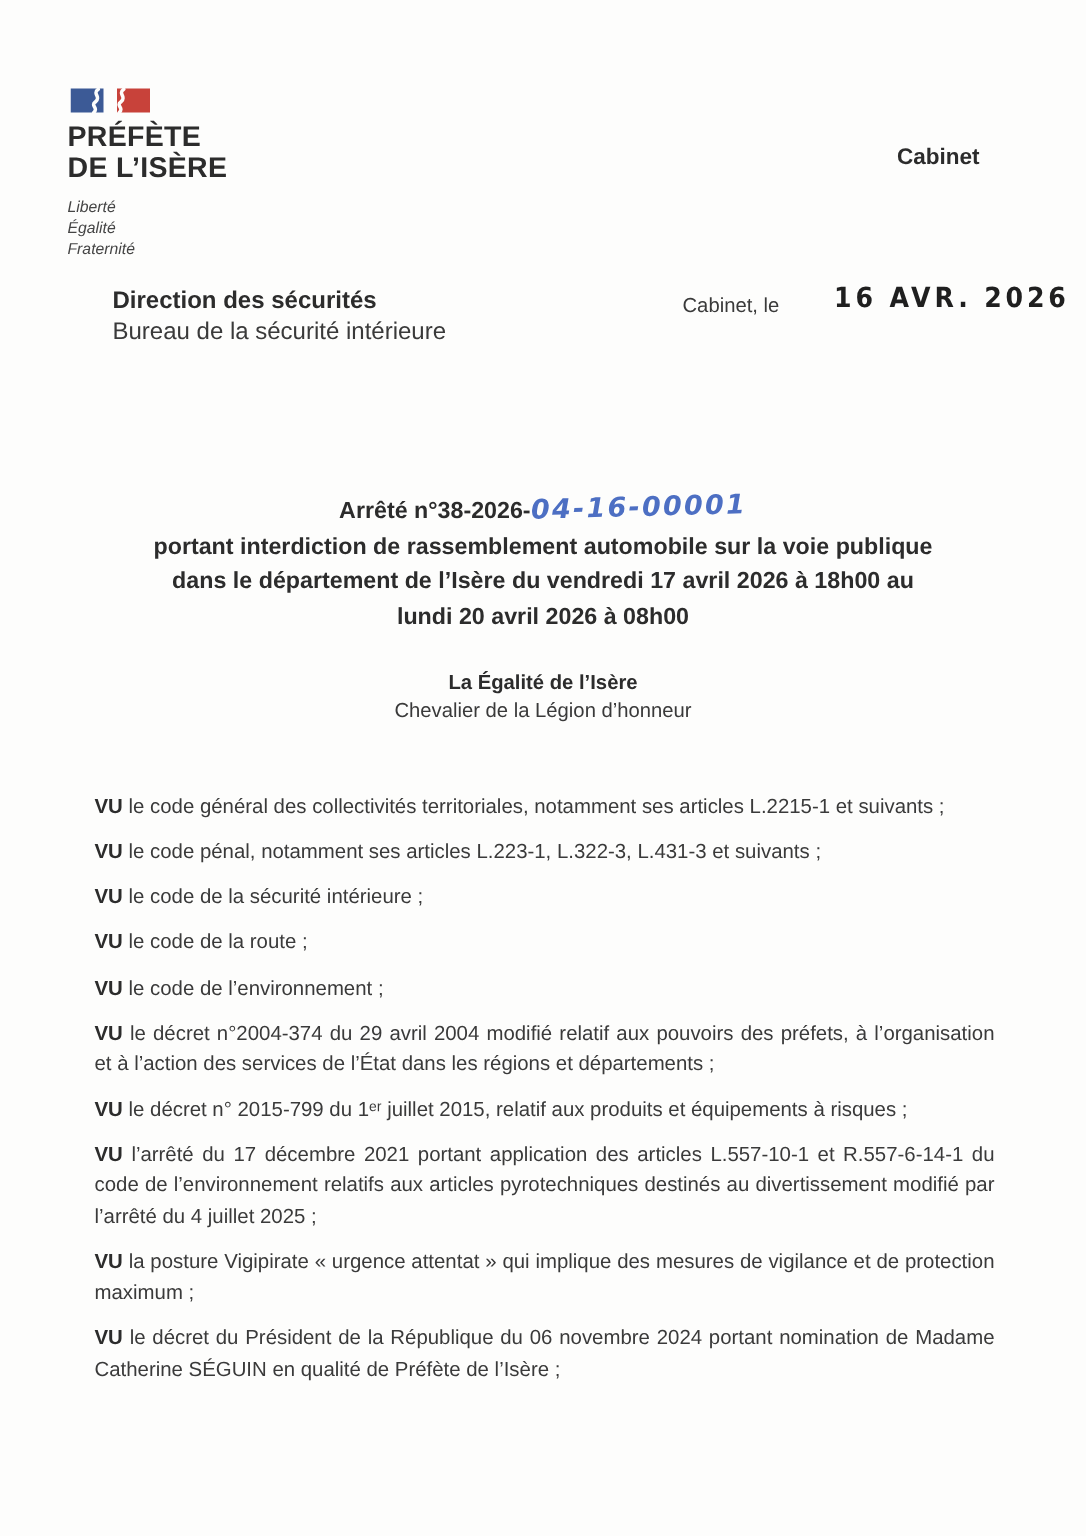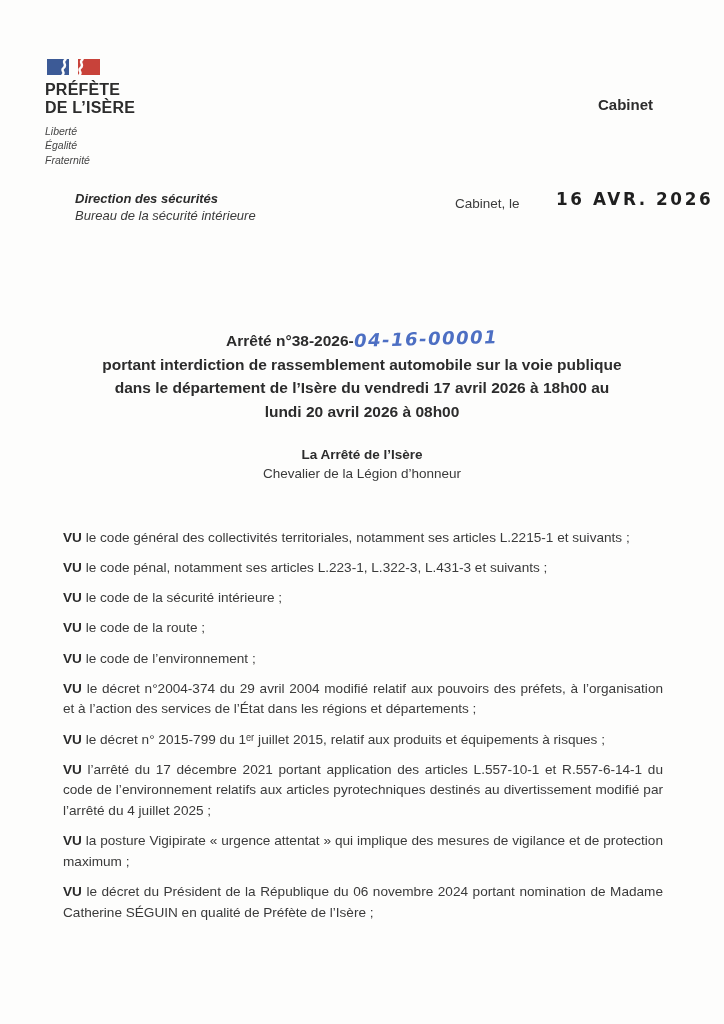--- a/index.html
+++ b/index.html
@@ -17,35 +17,35 @@
     margin:0 auto;
     background:#fdfdfc;
     color:var(--ink);
     overflow:hidden;
     box-shadow:0 0 4px rgba(0,0,0,.25);
   }
   
   .logo{position:absolute;left:45px;top:58px;}
   .flag{display:block;margin-left:2px;margin-bottom:4px;}
   .logo-name{
-    font-weight:bold;font-size:16px;line-height:1.13;
+    font-weight:bold;font-size:19px;line-height:1.13;
     color:var(--ink-bold);letter-spacing:.2px;
   }
   .motto{
     margin-top:7px;
     font-family:Liberation Sans, sans-serif;
     font-style:italic;font-size:10.5px;line-height:1.35;
     color:#454545;
   }
   
   .cabinet{
     position:absolute;left:598px;top:96px;
     font-weight:bold;font-size:15px;color:var(--ink-bold);
   }
-  .direction{position:absolute;left:75px;top:190px;font-size:13px;line-height:1.33;font-style:italic;}
+  .direction{position:absolute;left:75px;top:190px;font-size:16px;line-height:1.33;}
   .direction .l1{font-weight:bold;color:var(--ink-bold);}
   .place{position:absolute;left:455px;top:196px;font-size:13.5px;}
   .date-stamp{
     position:absolute;left:556px;top:188px;
     font-family:"DejaVu Sans",sans-serif;
     font-weight:bold;font-size:16.5px;letter-spacing:2.5px;
     color:var(--stamp);
     transform:scale(1.02,1.12);transform-origin:left top;
     white-space:nowrap;
   }
@@ -109,21 +109,21 @@
   <div class="date-stamp">16 AVR. 2026</div>
 
   <div class="title-block">
     <div><span>Arrêté n°38-2026-</span><span class="hand">04-16-00001</span></div>
     <div>portant interdiction de rassemblement automobile sur la voie publique</div>
     <div>dans le département de l’Isère du vendredi 17 avril 2026 à 18h00 au</div>
     <div>lundi 20 avril 2026 à 08h00</div>
   </div>
 
   <div class="authority">
-    <div class="l1">La Arrêté de l’Isère</div>
+    <div class="l1">La Égalité de l’Isère</div>
     <div>Chevalier de la Légion d’honneur</div>
   </div>
 
   <div class="vu-list">
       <p class="vu-para"><b>VU</b>&nbsp;le code général des collectivités territoriales, notamment ses articles L.2215-1 et suivants ;</p>
       <p class="vu-para"><b>VU</b>&nbsp;le code pénal, notamment ses articles L.223-1, L.322-3, L.431-3 et suivants ;</p>
       <p class="vu-para"><b>VU</b>&nbsp;le code de la sécurité intérieure ;</p>
       <p class="vu-para"><b>VU</b>&nbsp;le code de la route ;</p>
       <p class="vu-para"><b>VU</b>&nbsp;le code de l’environnement ;</p>
       <p class="vu-para"><b>VU</b>&nbsp;le décret n°2004-374 du 29 avril 2004 modifié relatif aux pouvoirs des préfets, à l’organisation et à l’action des services de l’État dans les régions et départements ;</p>

